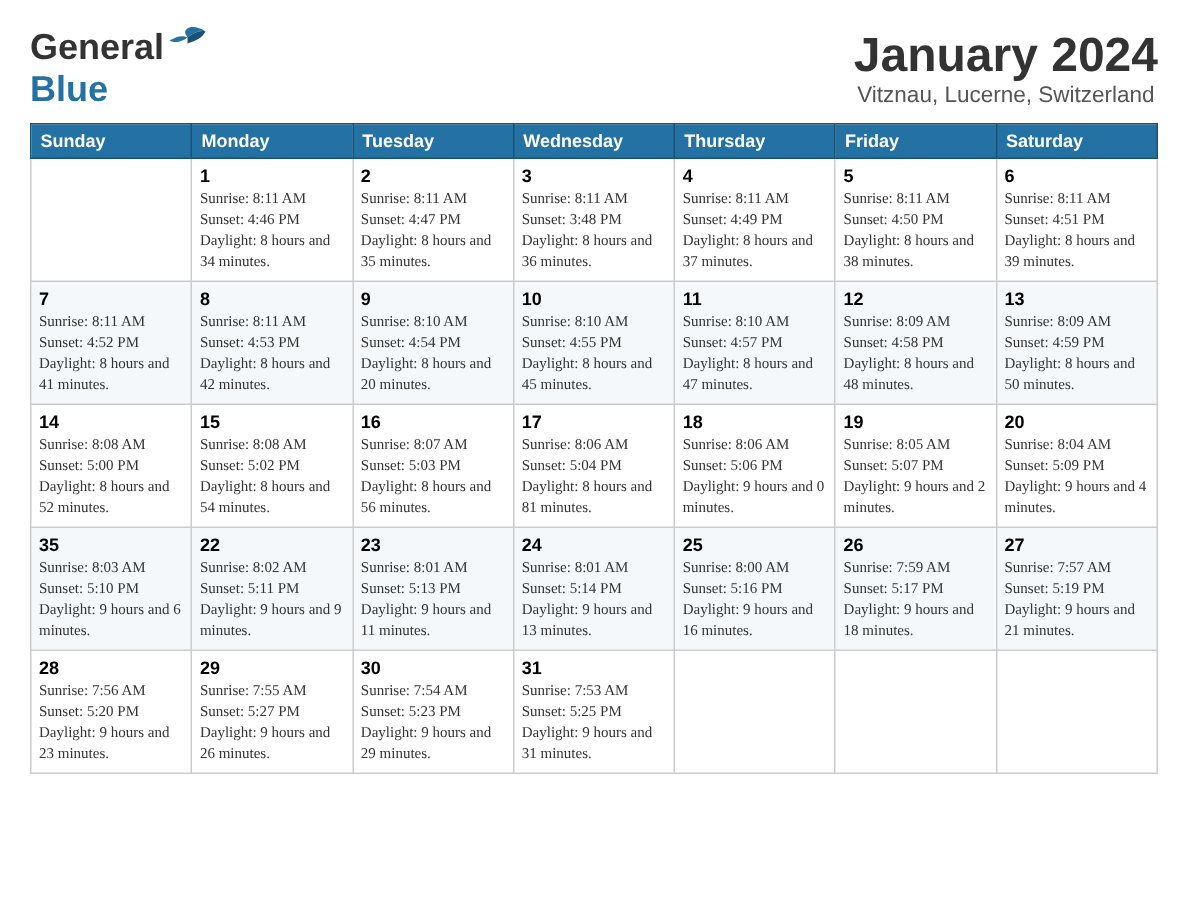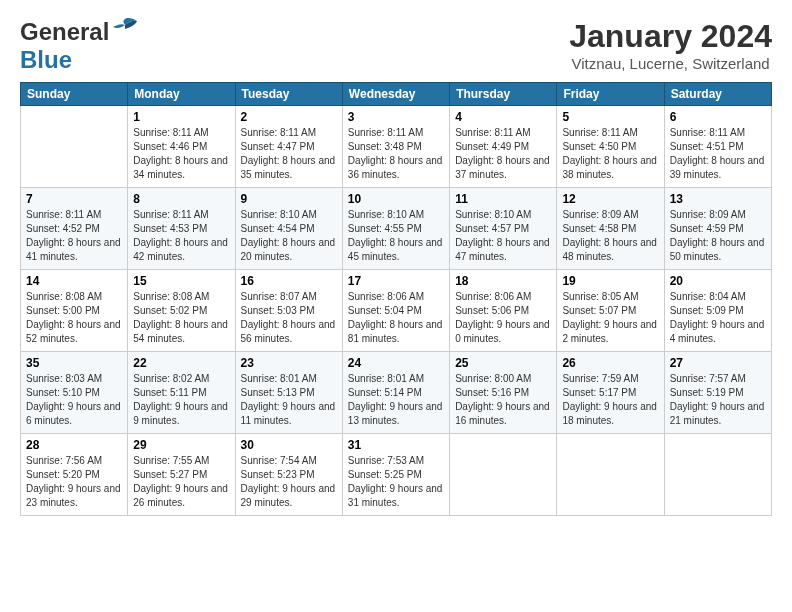--- a/index.html
+++ b/index.html
@@ -60,20 +60,21 @@
     .day-number {
       font-weight: bold;
       font-size: 12px;
       margin-bottom: 2px;
       display: block;
     }
     .day-info {
       font-size: 10px;
       color: #333;
       line-height: 1.4;
+      font-family: Liberation Serif, serif;
     }
     .empty-cell {
       background: #fff !important;
     }
     .logo-g {
       font-size: 24px;
       font-weight: bold;
       color: #333;
     }
     .logo-b {

